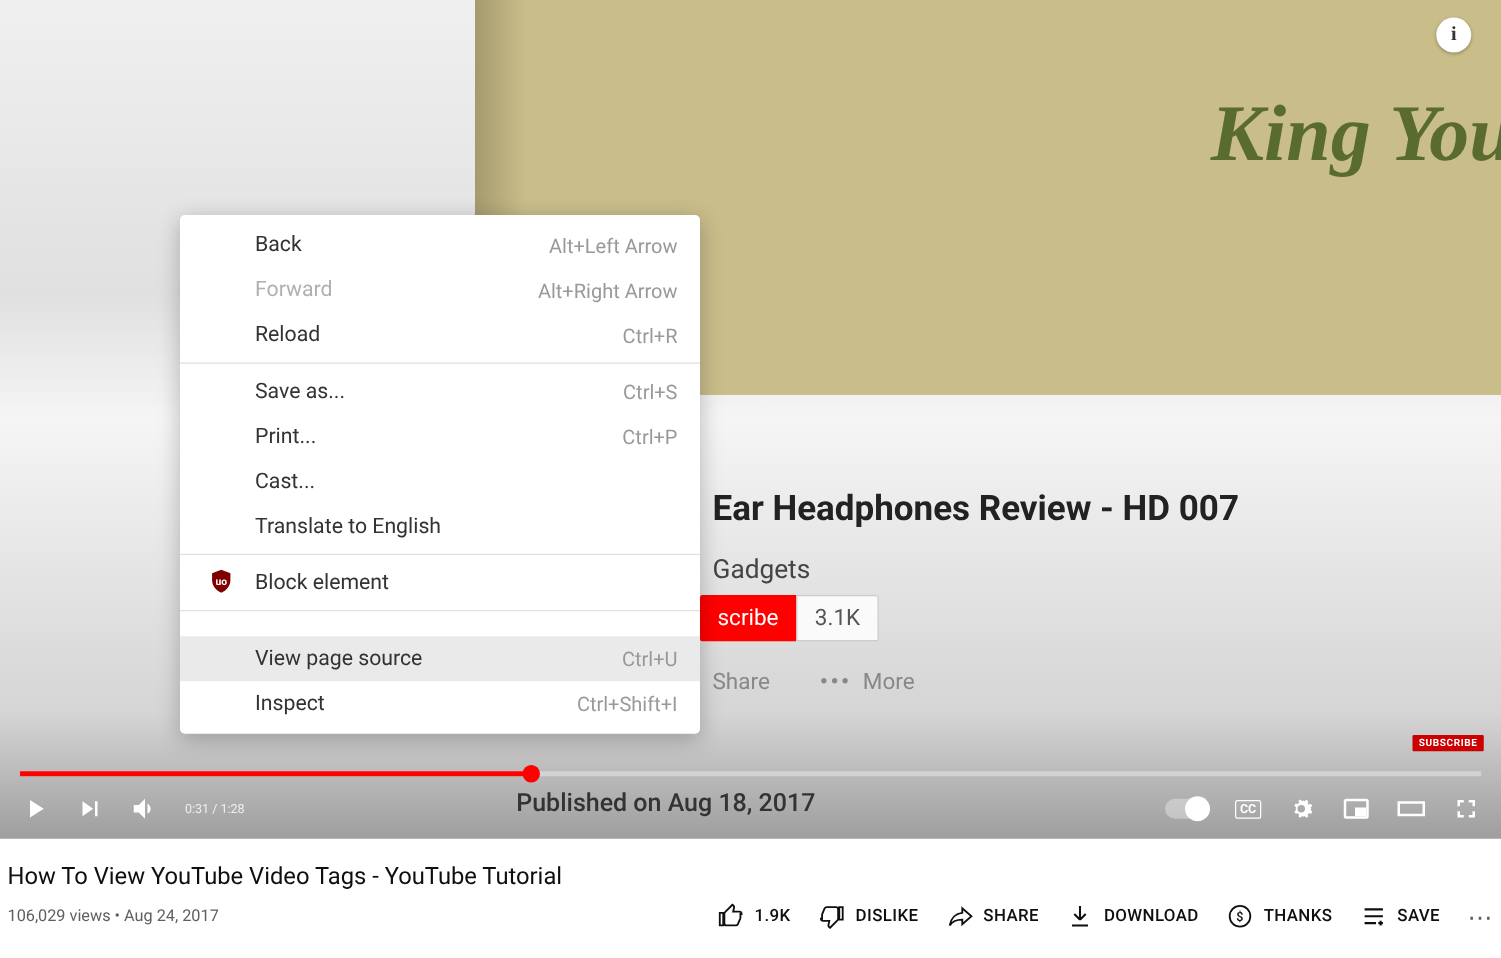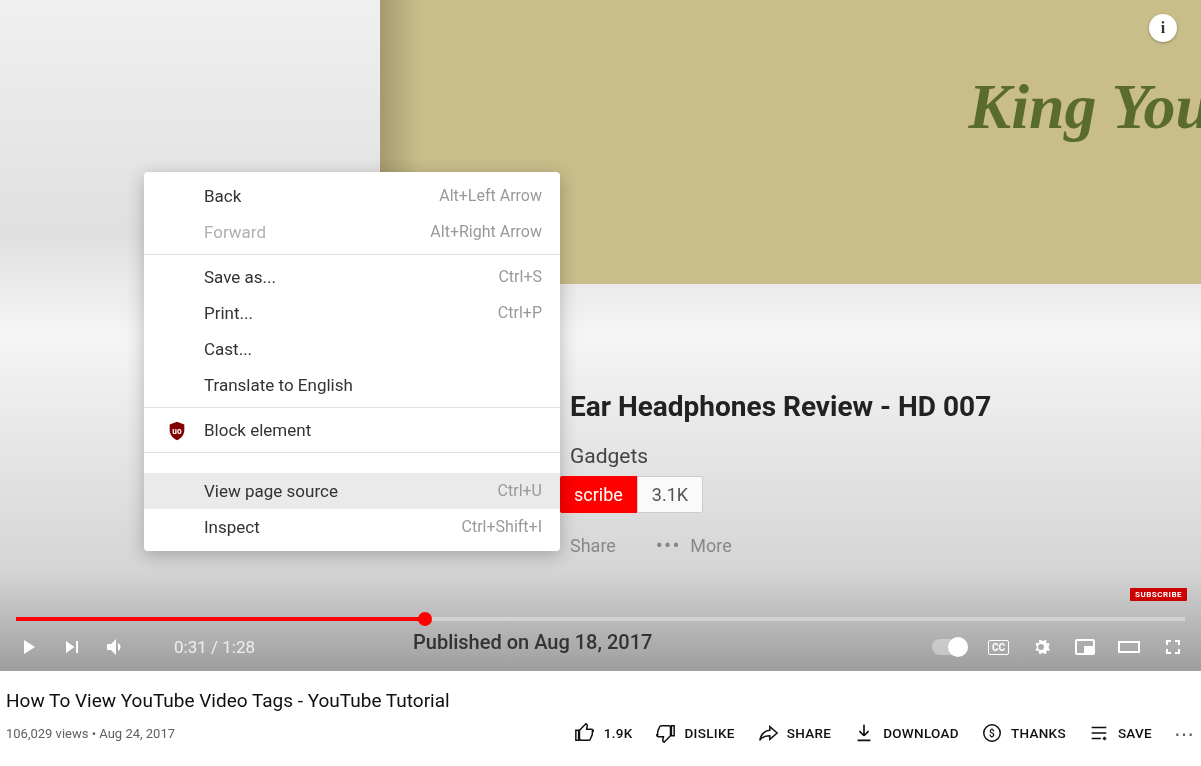--- a/index.html
+++ b/index.html
@@ -1,55 +1,55 @@
 <!DOCTYPE html>
 <html><head>
 <meta charset="utf-8">
 <style>
   * { box-sizing: border-box; margin: 0; padding: 0; }
   body { font-family: Roboto, Arial, sans-serif; background: #fff; width: 1201px; height: 766px; overflow: hidden; }
 
   .video-container { width: 1201px; height: 671px; position: relative; background: linear-gradient(180deg, #f0f0f0 0%, #e0e0e0 35%, #f5f5f5 50%, #d5d5d5 85%, #9e9e9e 100%); }
 
   
-  .inner-box { position: absolute; left: 380px; top: 0; width: 821px; height: 284px; background: #c9bd8a; border: 0; }
+  .inner-box { position: absolute; left: 380px; top: 0; width: 821px; height: 316px; background: #c9bd8a; border: 0; }
   .inner-box::before { content: ""; position: absolute; left: 0; top: 0; bottom:0; width: 40px; background: linear-gradient(90deg, #a59a6e, transparent); }
   .inner-brand { position: absolute; right: -10px; top: 70px; font-family: "Brush Script MT", cursive; font-size: 64px; font-weight: bold; color: #5a6b2f; font-style: italic; }
   .inner-progress { position: absolute; left: 380px; top: 290px; right:0; height: 50px;  }
   .inner-progress-bar { position: absolute; left: 200px; right: 0; top: 20px; height: 6px; background: rgba(255,255,255,0.6); }
   .inner-time { position: absolute; left: 210px; top: 28px; color: #fff; font-size: 20px; font-weight: 500; text-shadow: 0 1px 3px rgba(0,0,0,0.4); }
 
   .inner-title { position: absolute; left: 570px; top: 390px; font-size: 28px; color: #222; font-weight: 700; }
   .inner-channel { position: absolute; left: 570px; top: 444px; font-size: 21px; color: #444; }
   .inner-sub-row { position: absolute; left: 560px; top: 476px; display: flex; align-items: center; gap:0; }
   .inner-sub-btn { background: #f00; color: #fff; padding: 8px 14px; font-size: 18px; border-radius: 2px 0 0 2px; }
   .inner-sub-count { border: 1px solid #ccc; padding: 7px 14px; font-size: 18px; color: #555; background: #fafafa; border-radius: 0 2px 2px 0; }
   .inner-share { position: absolute; left: 570px; top: 535px; display:flex; align-items:center; gap: 40px; color: #888; font-size: 18px; }
   .inner-dots { letter-spacing: 2px; font-weight:bold; }
   .inner-pub { position: absolute; left: 413px; top: 630px; font-size: 20px; color: #333; font-weight: 500; }
 
   .info-circle { position: absolute; top: 14px; right: 24px; width: 28px; height: 28px; background: #fff; border-radius: 50%; display: flex; align-items: center; justify-content: center; font-family: Georgia, serif; font-weight: bold; font-size: 16px; color: #333; box-shadow: 0 1px 3px rgba(0,0,0,0.3); }
   .subscribe-badge { position: absolute; right: 14px; top: 588px; background: #cc0000; color: #fff; font-size: 8px; font-weight: bold; padding: 2px 5px; letter-spacing: 0.5px; border-radius: 1px; }
 
   
   .context-menu { position: absolute; left: 144px; top: 172px; width: 416px; background: #fff; box-shadow: 0 4px 18px rgba(0,0,0,0.25); border-radius: 4px; font-size: 17px; color: #333; padding: 6px 0; }
-  .menu-item { display: flex; align-items: flex-start; padding: 8px 18px 8px 60px; position: relative; }
+  .menu-item { display: flex; align-items: flex-end; padding: 8px 18px 8px 60px; position: relative; }
   .menu-item.disabled { color: #b0b0b0; }
   .menu-item .shortcut { margin-left: auto; color: #999; font-size: 16px; }
   .menu-item.highlight { background: #eaeaea; margin-top: 20px; }
   .menu-sep { height: 1px; background: #e0e0e0; margin: 4px 0; }
   .ublock-icon { position: absolute; left: 22px; width: 22px; height: 22px; }
 
   
   .progress-bar { position: absolute; left: 16px; right: 16px; bottom: 50px; height: 4px; background: rgba(255,255,255,0.35); }
   .progress-played { height: 100%; width: 35%; background: #f00; position: relative; }
   .progress-played::after { content: ""; position: absolute; right: -7px; top: -5px; width: 14px; height: 14px; background: #f00; border-radius: 50%; }
   .controls { position: absolute; left: 0; right: 0; bottom: 0; height: 48px; display: flex; align-items: center; padding: 0 16px; gap: 20px; }
   .ctrl-icon { color: #fff; width: 24px; height: 24px; display: flex; align-items: center; justify-content: center; }
-  .ctrl-time { color: #eee; font-size: 17px; margin-left: 26px; }
+  .ctrl-time { color: #eee; font-size: 10px; }
   .controls .spacer { flex: 1; }
   .autoplay-toggle { width: 36px; height: 16px; background: rgba(255,255,255,0.35); border-radius: 8px; position: relative; }
   .autoplay-toggle::after { content: ""; position: absolute; right: 0; top: -2px; width: 20px; height: 20px; background: #fff; border-radius: 50%; }
   .cc-box { border: 1.5px solid #fff; color: #fff; font-size: 10px; font-weight: bold; padding: 1px 3px; border-radius: 2px; }
 
   
   .meta { padding: 18px 6px 0 6px; }
   .title { font-size: 19px; font-weight: 400; color: #0f0f0f; margin-bottom: 10px; }
   .meta-row { display: flex; align-items: center; }
   .views { font-size: 13px; color: #606060; }
@@ -84,20 +84,24 @@
 
   <div class="context-menu" id="ctx">
       <div class="menu-item">
         <span>Back</span>
         <span class="shortcut">Alt+Left Arrow</span>
       </div>
       <div class="menu-item disabled">
         <span>Forward</span>
         <span class="shortcut">Alt+Right Arrow</span>
       </div>
+      <div class="menu-item">
+        <span>Reload</span>
+        <span class="shortcut">Ctrl+R</span>
+      </div>
       <div class="menu-sep"></div>
       <div class="menu-item">
         <span>Save as...</span>
         <span class="shortcut">Ctrl+S</span>
       </div>
       <div class="menu-item">
         <span>Print...</span>
         <span class="shortcut">Ctrl+P</span>
       </div>
       <div class="menu-item">

